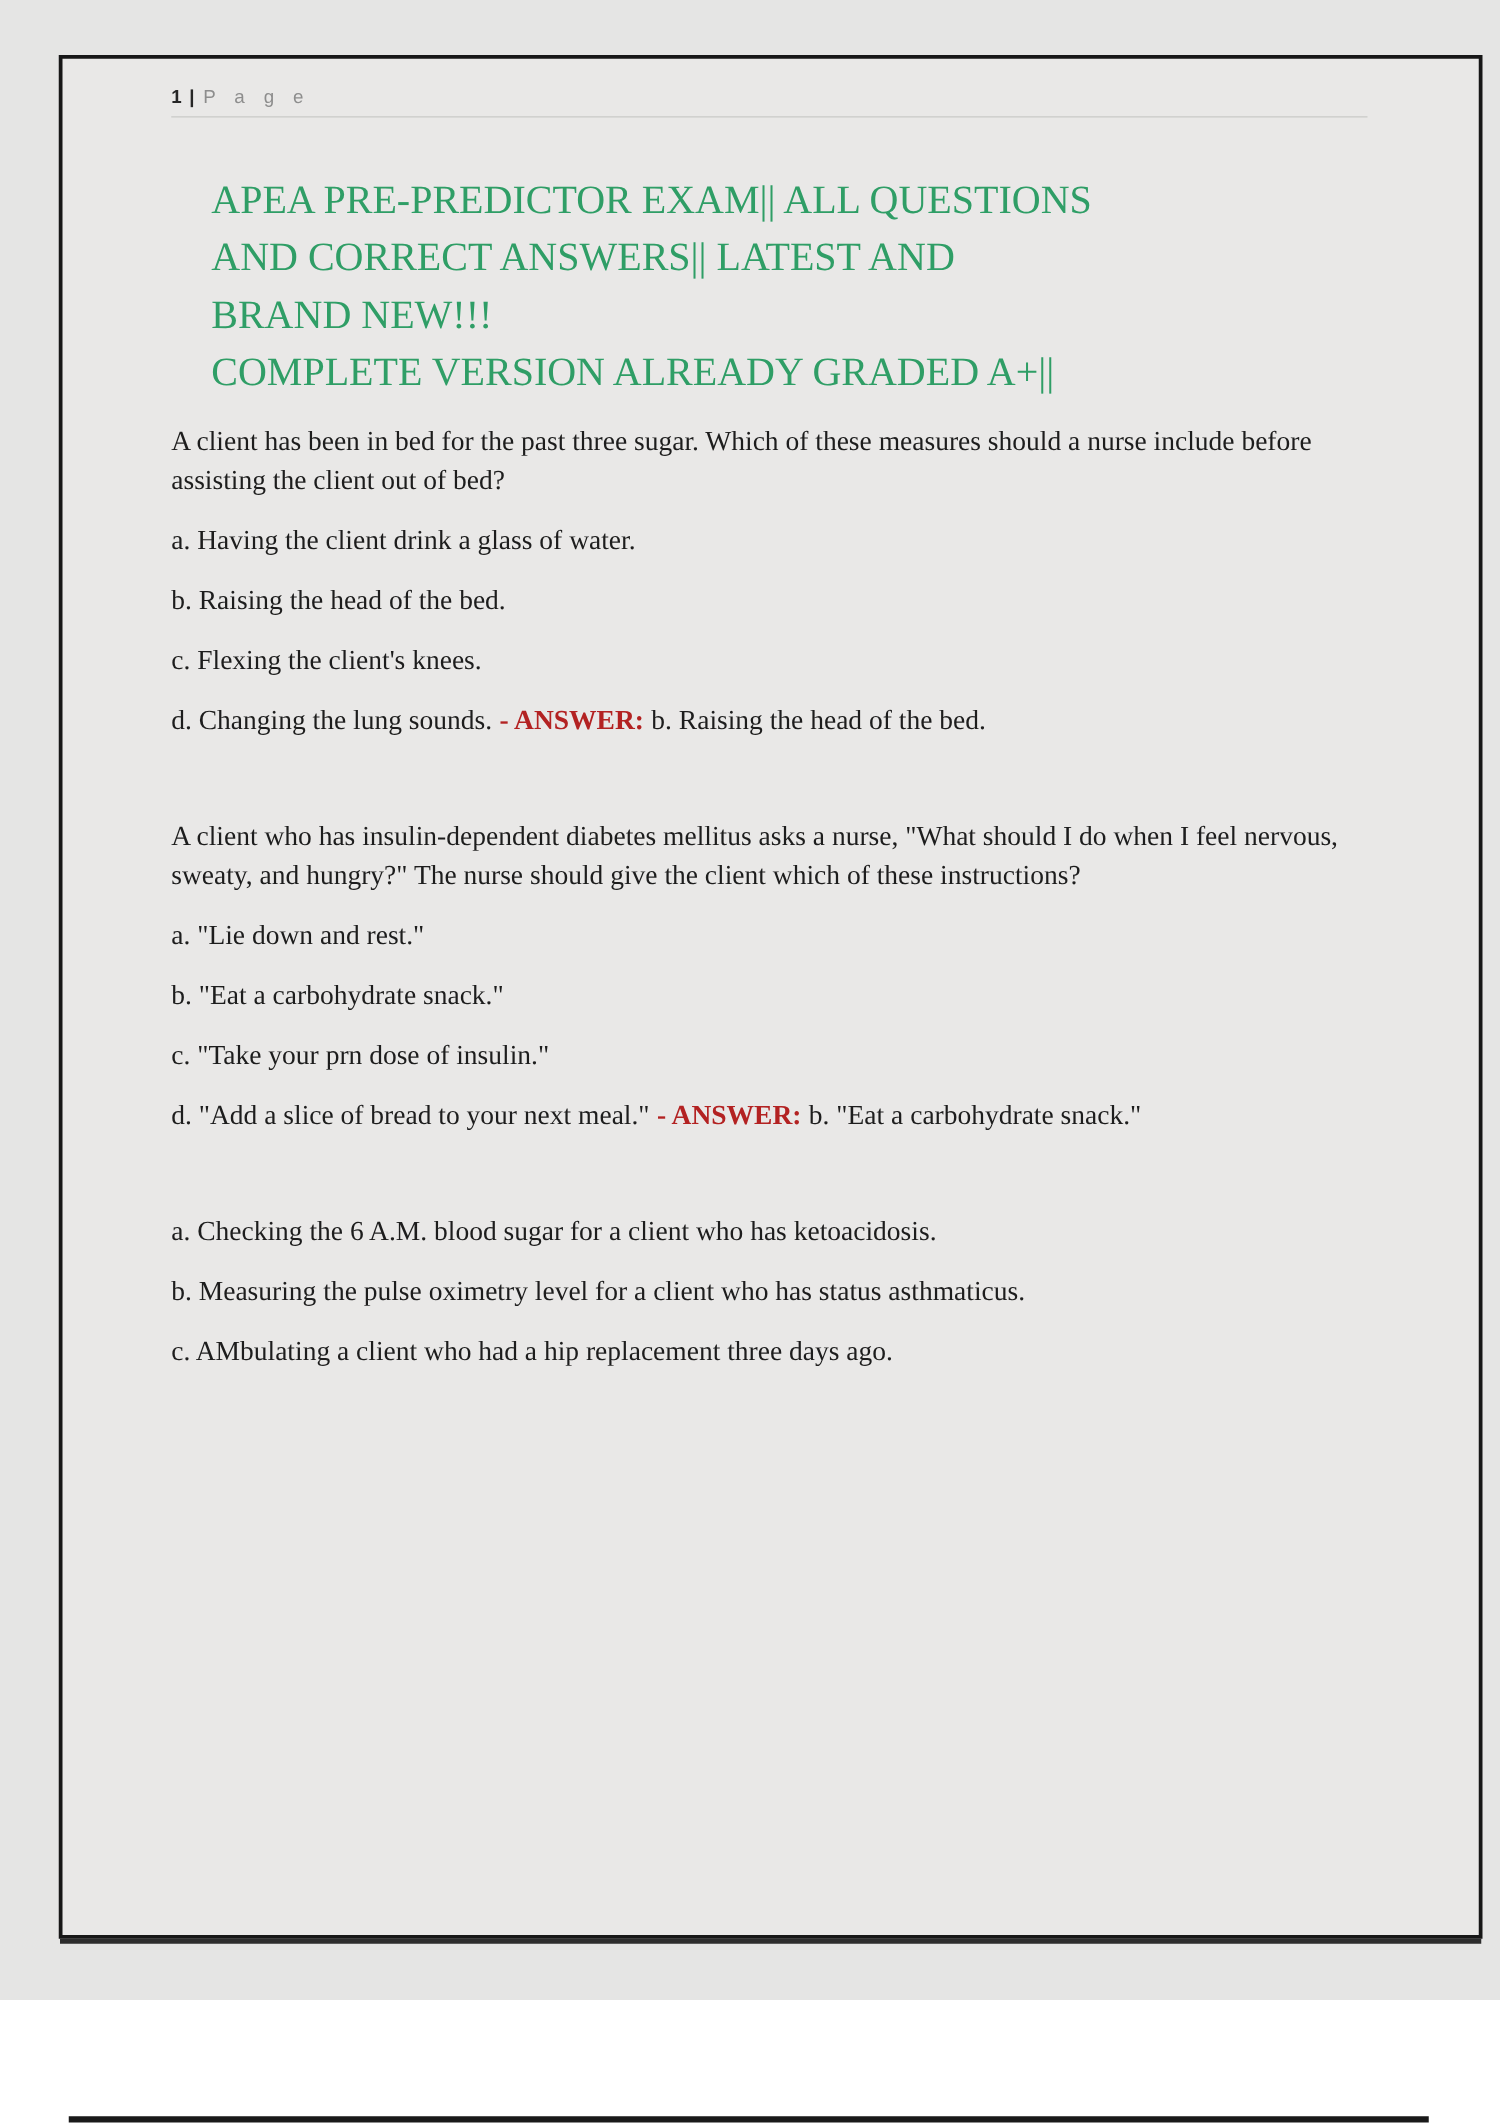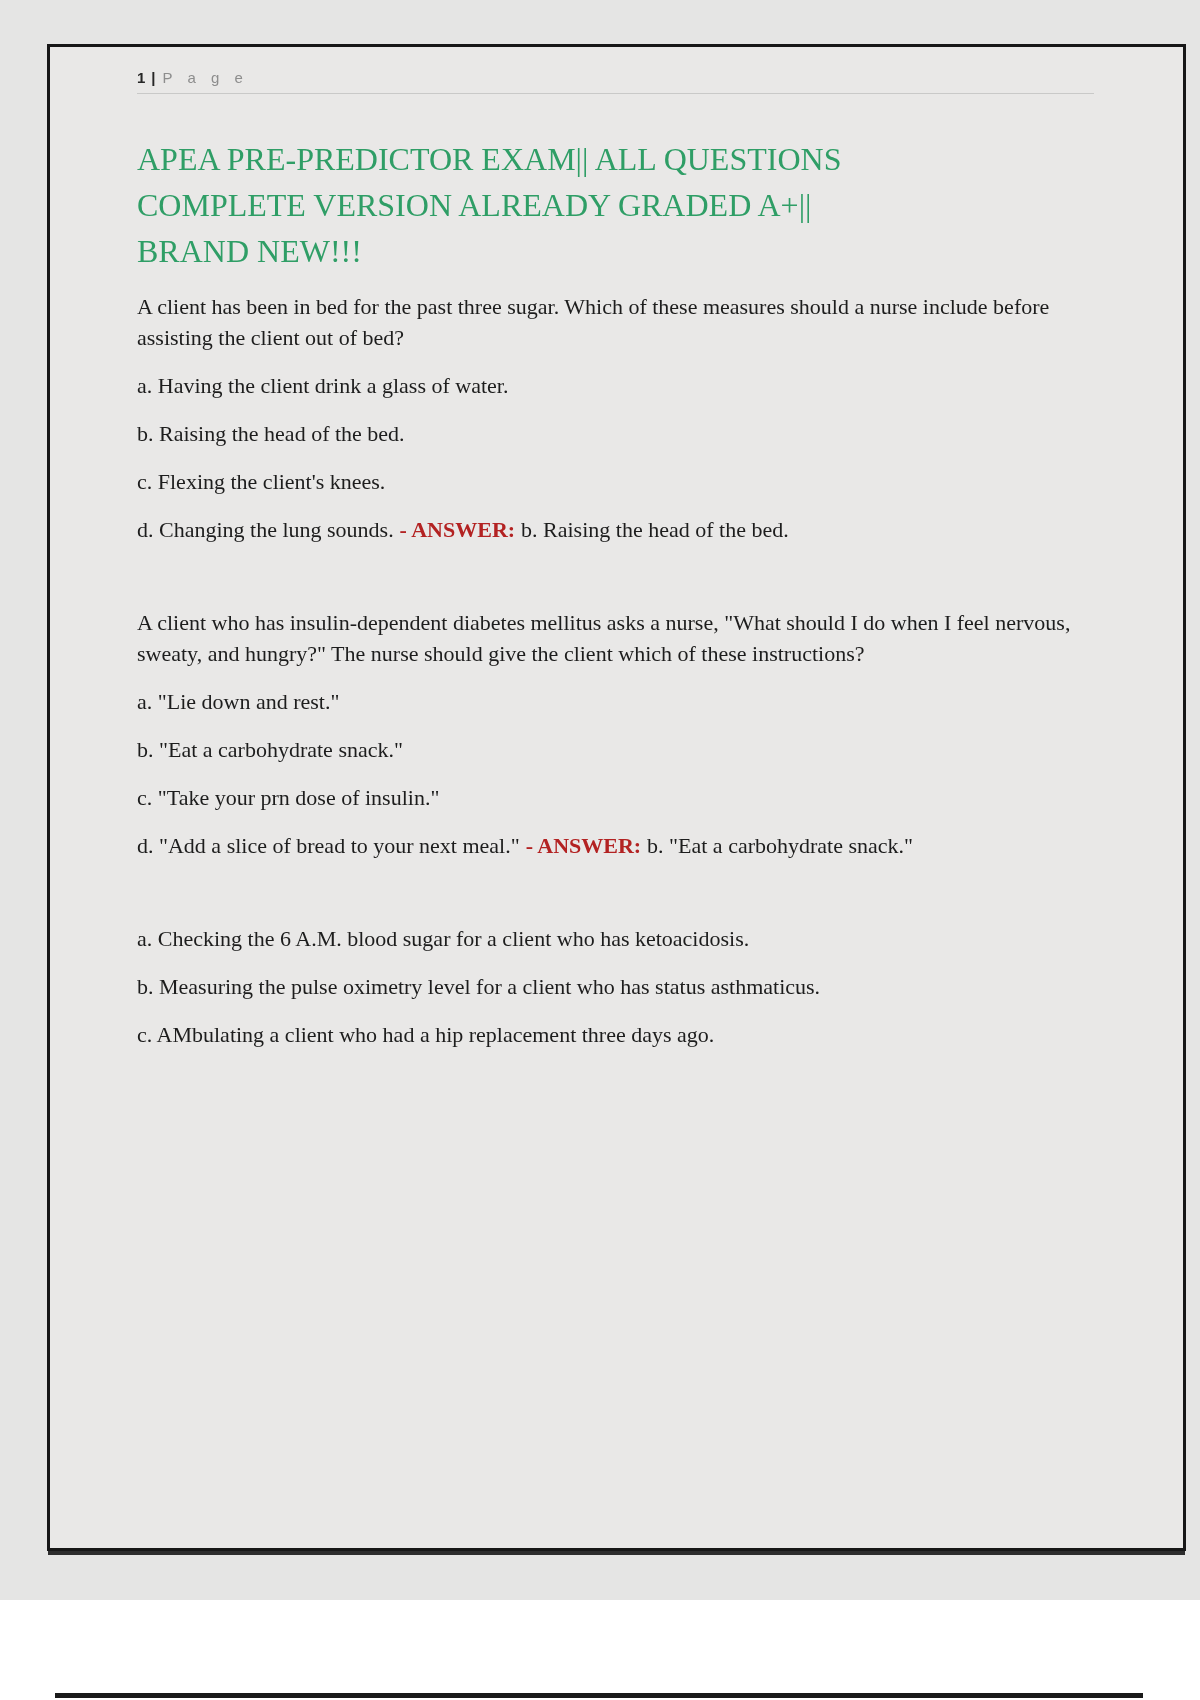--- a/index.html
+++ b/index.html
@@ -23,21 +23,21 @@
     display:flex;align-items:baseline;
   }
   .pg-num{font-weight:bold;color:#262626;letter-spacing:1px;}
   .pg-sep{font-weight:bold;color:#262626;margin:0 7px 0 5px;}
   .pg-label{letter-spacing:5.5px;color:#8d8d8d;}
   .header-rule{height:1px;background:#c9c9c8;width:957px;margin-top:7px;}
   .doc-title{
     margin:42px 0 0 0;font-weight:normal;font-size:32px;line-height:46px;
     color:var(--accent_green,#2f9e66);
   }
-  .title-line{white-space:nowrap;}
+  .title-line{white-space:nowrap;margin-left:32px;}
   .question{margin-top:62px;font-size:22px;line-height:31px;}
   .question.first{margin-top:17px;}
   .question p{margin:17px 0 0 0;}
   .question p.prompt{margin-top:0;}
   .answer-marker{
     color:var(--answer_red,#b32222);font-weight:bold;margin:0 0.27em;
   }
   .next-page-edge{
     position:absolute;left:55px;top:1693px;width:1088px;height:5px;
     background:#1a1a1a;
@@ -52,22 +52,23 @@
 
       <div class="page-header">
         <span class="pg-num">1</span>
         <span class="pg-sep">|</span>
         <span class="pg-label">P a g e</span>
       </div>
       <div class="header-rule"></div>
 
       <h1 class="doc-title">
         <div class="title-line">APEA PRE-PREDICTOR EXAM|| ALL QUESTIONS</div>
+        <div class="title-line">AND CORRECT ANSWERS|| LATEST AND</div>
+        <div class="title-line">BRAND NEW!!!</div>
         <div class="title-line">COMPLETE VERSION ALREADY GRADED A+||</div>
-        <div class="title-line">BRAND NEW!!!</div>
       </h1>
 
       <section class="question first">
         <p class="prompt">A client has been in bed for the past three sugar. Which of these measures should a nurse include before assisting the client out of bed?</p>
         <p class="option">a. Having the client drink a glass of water.</p>
         <p class="option">b. Raising the head of the bed.</p>
         <p class="option">c. Flexing the client's knees.</p>
         <p class="option answer-line">
           <span>d. Changing the lung sounds.</span><span class="answer-marker">- ANSWER:</span><span>b. Raising the head of the bed.</span>
         </p>

